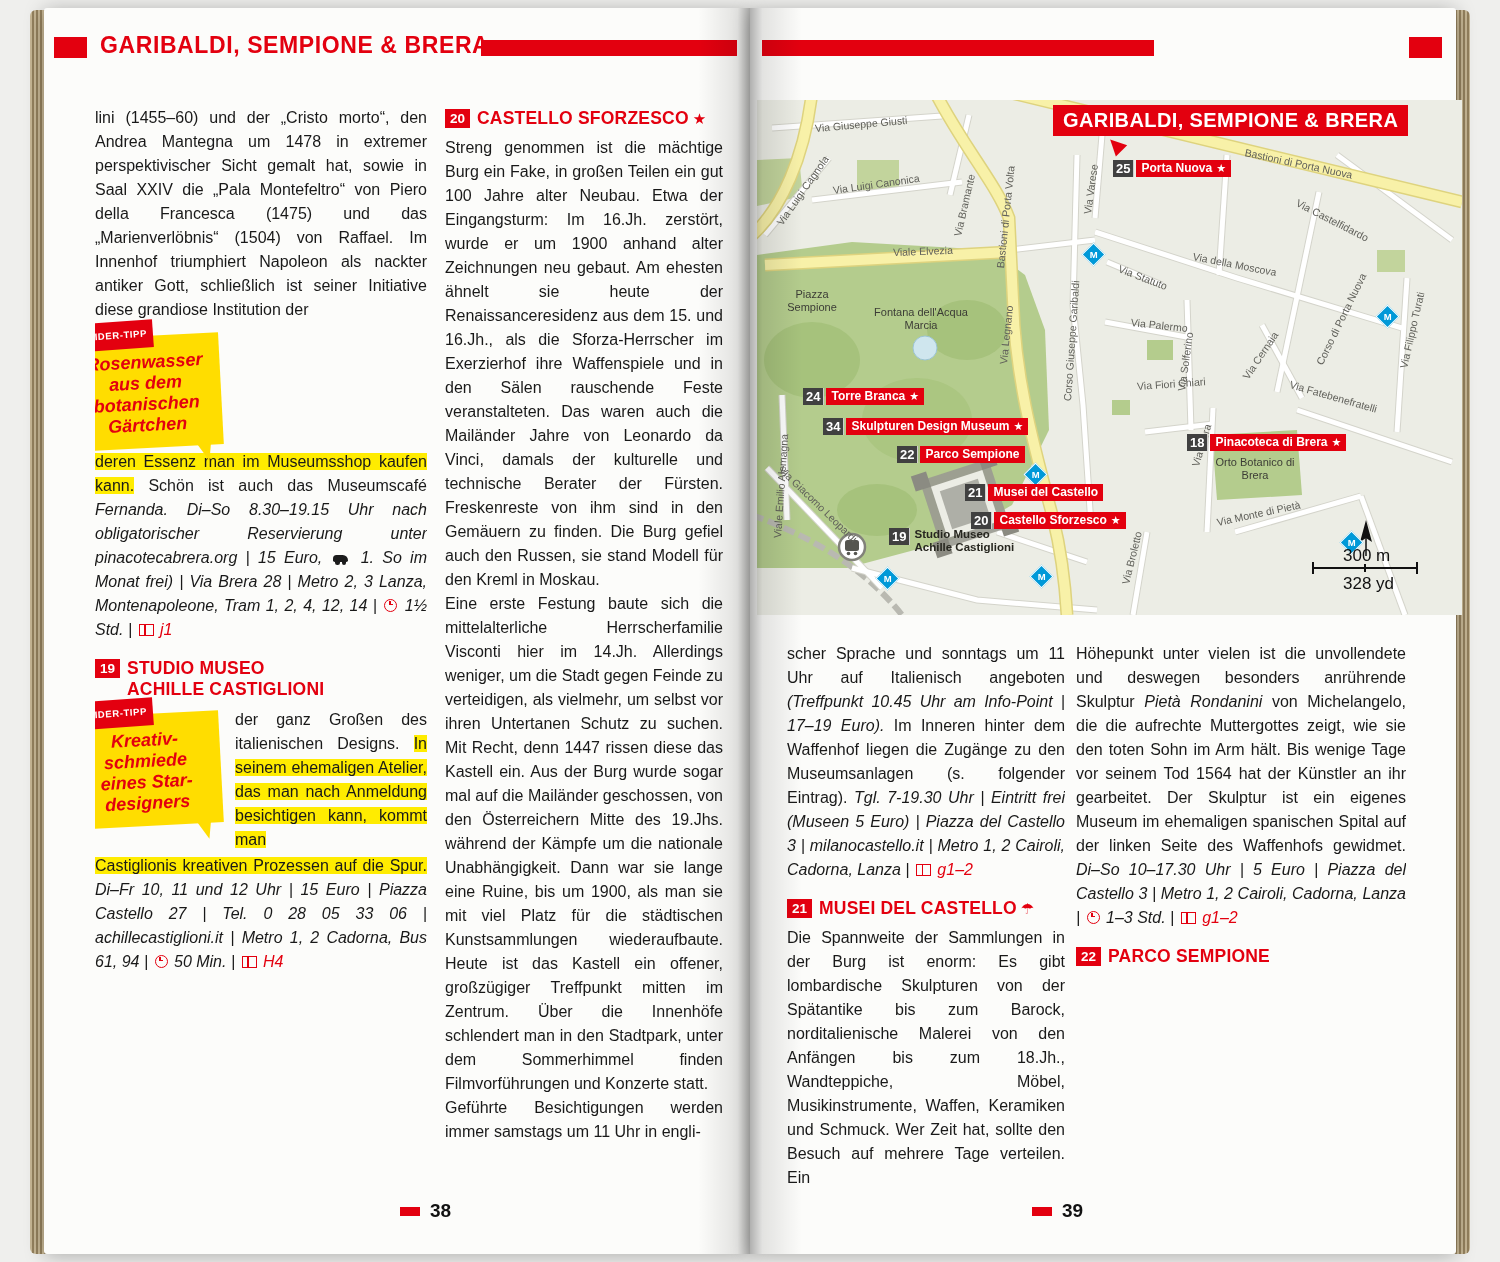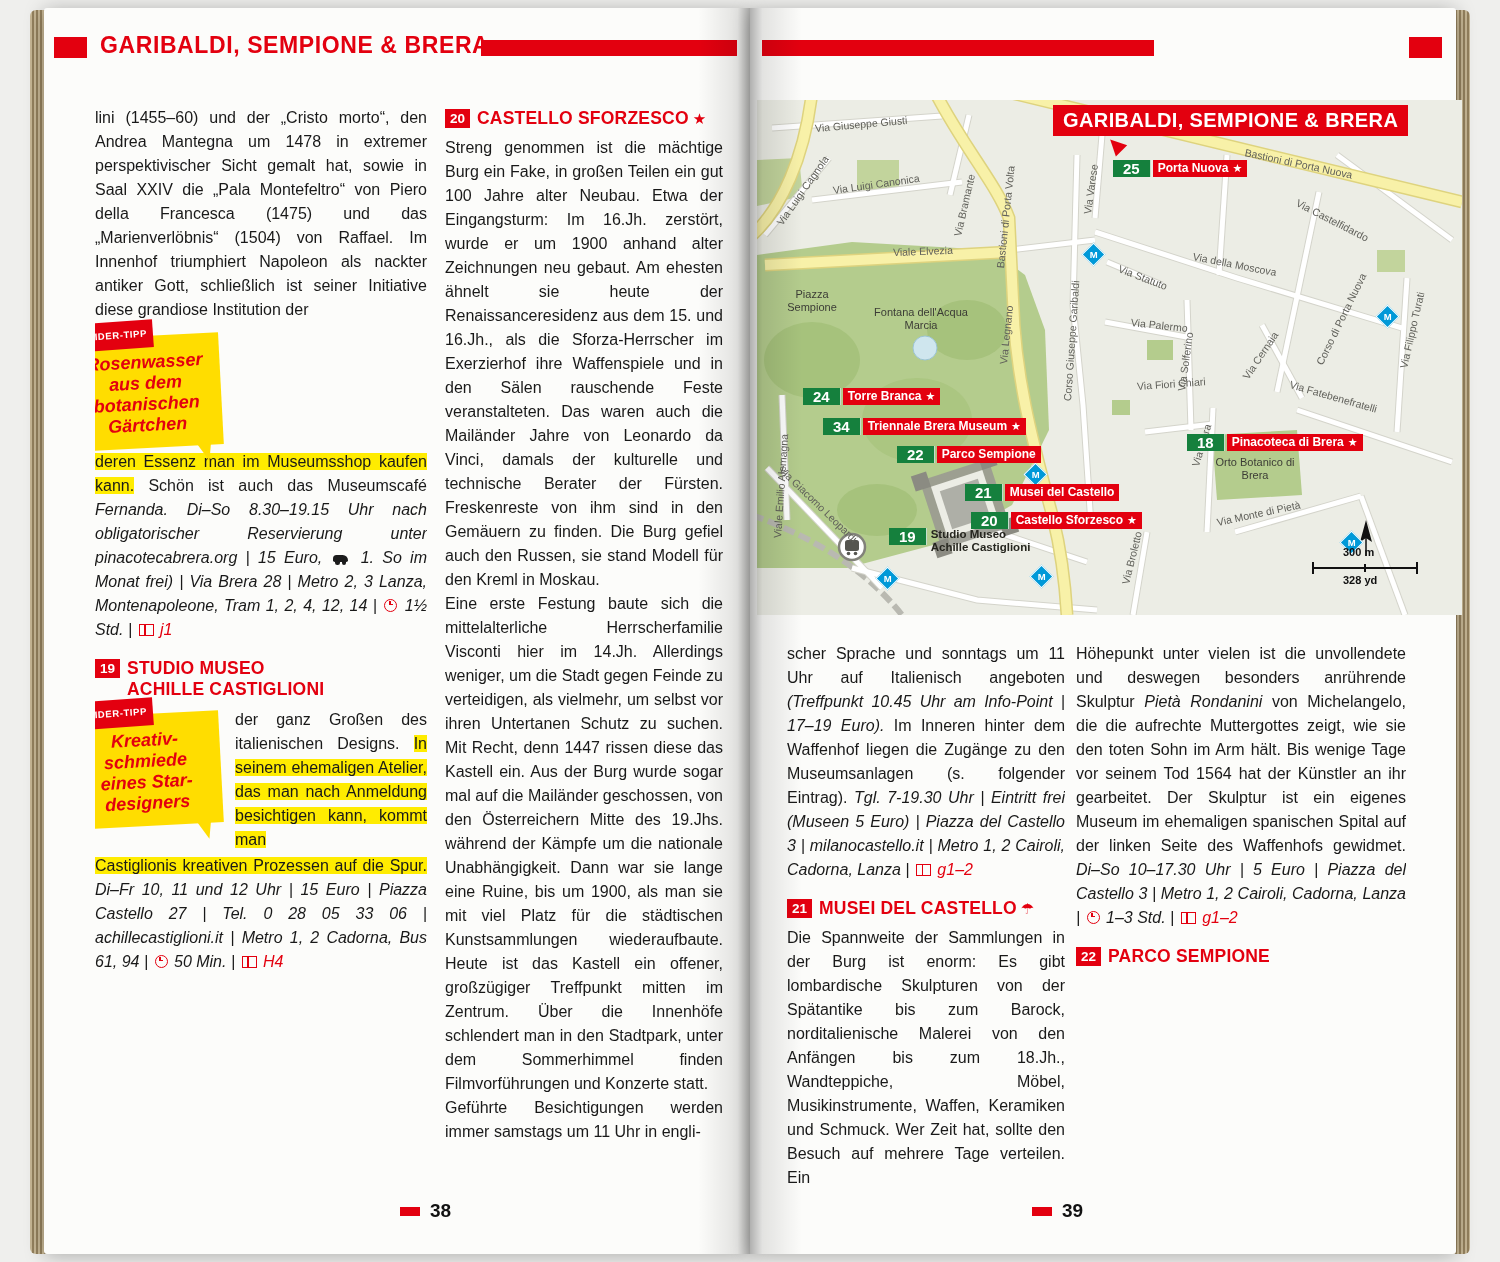--- a/index.html
+++ b/index.html
@@ -62,30 +62,30 @@
   .pnum .tick{width:20px;height:9px;background:#e3000f}
   
   #map{position:absolute;left:757px;top:100px;width:705px;height:515px;background:#ecede5;overflow:hidden;z-index:2}
   #map svg{position:absolute;left:0;top:0}
   .st{position:absolute;font-size:10.5px;color:#60605a;white-space:nowrap;transform-origin:0 50%;z-index:1}
   .pl-lab{position:absolute;font-size:11px;color:#3c3c36;text-align:center;line-height:12.5px;z-index:1}
   .metro{position:absolute;width:15px;height:15px;background:#0099d8;border:1px solid #fff;transform:rotate(45deg);
          display:flex;align-items:center;justify-content:center;z-index:2}
   .metro>span{transform:rotate(-45deg);color:#fff;font-weight:bold;font-size:9.5px}
   .map-poi{position:absolute;display:flex;align-items:flex-start;gap:2px;z-index:3}
-  .poi-num-m{background:#15803d;color:#fff;font-weight:bold;font-size:15px;line-height:17px;padding:0 10px;border-right:1px solid rgba(255,255,255,.75)}
+  .poi-num-m{background:#404040;color:#fff;font-weight:bold;font-size:13px;line-height:17px;padding:0 3px;border-right:1px solid rgba(255,255,255,.75)}
   .poi-lab{background:#e3000f;color:#fff;font-weight:bold;font-size:12px;line-height:17px;padding:0 5px;
            white-space:nowrap;display:flex;gap:4px;align-items:center}
   .poi-lab .star{font-family:"DejaVu Sans",sans-serif;font-size:11px;color:#fff}
   .poi-lab.plain{background:transparent;color:#26261f;white-space:normal;width:112px;line-height:13px;padding:0 0 0 2px;font-size:11.5px}
   .map-region{position:absolute;left:296px;top:5px;background:#e3000f;color:#fff;font-weight:bold;font-size:20px;
               letter-spacing:.4px;padding:4px 10px;white-space:nowrap;z-index:4}
   .map-arrow{position:absolute;left:350px;top:34px;color:#e3000f;font-size:21px;transform:rotate(-45deg);
              font-family:"DejaVu Sans",sans-serif;z-index:4;line-height:1}
-  .scale-txt{position:absolute;font-size:11px;font-weight:bold;color:#111;z-index:2}
+  .scale-txt{position:absolute;font-size:17px;font-weight:normal;color:#111;z-index:2}
 </style>
 </head>
 <body>
 
 <div class="canvas">
   <div class="edge left"></div>
   <div class="edge right"></div>
   <div class="page pl"></div>
   <div class="page pr"></div>
 
@@ -321,21 +321,21 @@
     <div class="map-poi" style="left:46px;top:288px">
       <span class="poi-num-m">24</span>
       <span class="poi-lab">
           <span>Torre Branca</span>
           <span class="star">★</span>
         </span>
     </div>
     <div class="map-poi" style="left:66px;top:318px">
       <span class="poi-num-m">34</span>
       <span class="poi-lab">
-          <span>Triennale Brera Museum</span>
+          <span>Skulpturen Design Museum</span>
           <span class="star">★</span>
         </span>
     </div>
     <div class="map-poi" style="left:140px;top:346px">
       <span class="poi-num-m">22</span>
       <span class="poi-lab">
           <span>Parco Sempione</span>
         </span>
     </div>
     <div class="map-poi" style="left:208px;top:384px">

